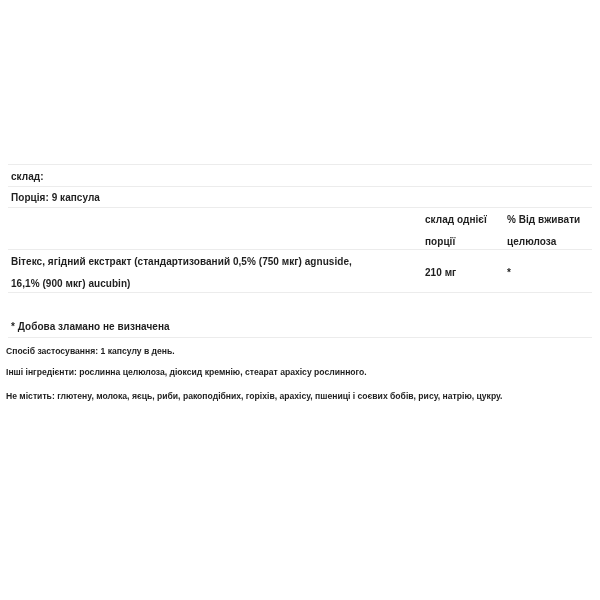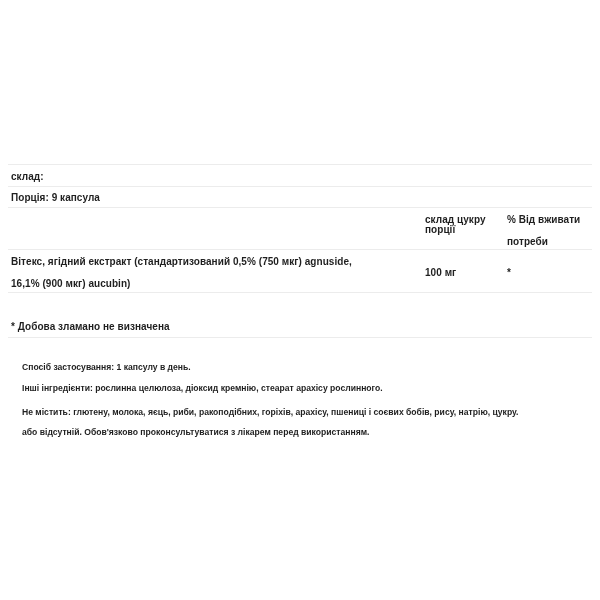--- a/index.html
+++ b/index.html
@@ -3,54 +3,53 @@
 <meta charset="utf-8">
 <style>
   html, body { margin: 0; padding: 0; }
   body {
     width: 600px; height: 600px; background: #ffffff; position: relative; overflow: hidden;
     font-family: "Liberation Sans", "DejaVu Sans", sans-serif; color: #1f1f1f;
   }
   .t { font-size: 10px; font-weight: bold; letter-spacing: 0.05px; white-space: nowrap; position: absolute; }
   .hr { position: absolute; left: 8px; width: 584px; height: 1px; background: #ececec; }
   .bottom { position: absolute; left: 6px; width: 588px; }
-  .bottom p { margin: 16px; font-size: 8.6px; font-weight: bold; line-height: 11px; color: #1f1f1f; }
+  .bottom p { margin: 0; font-size: 8.6px; font-weight: bold; line-height: 11px; color: #1f1f1f; }
 </style>
 </head>
 <body>
 
 <div>
   <div class="hr" style="top:164px"></div>
   <div class="t" style="left:11px; top:171px">склад:</div>
   <div class="hr" style="top:186px"></div>
   <div class="t" style="left:11px; top:192px">Порція: 9 капсула</div>
   <div class="hr" style="top:207px"></div>
 
-  <div class="t" style="left:425px; top:214px">склад цукру</div>
-  <div class="t" style="left:425px; top:224px">порції</div>
+  <div class="t" style="left:425px; top:214px">склад однієї</div>
+  <div class="t" style="left:425px; top:236px">порції</div>
   <div class="t" style="left:507px; top:214px">% Від вживати</div>
-  <div class="t" style="left:507px; top:236px">потреби</div>
+  <div class="t" style="left:507px; top:236px">целюлоза</div>
   <div class="hr" style="top:249px"></div>
 
   <div>
     <div class="t" style="left:11px; top:256px">Вітекс, ягідний екстракт (стандартизований 0,5% (750 мкг) agnuside,</div>
     <div class="t" style="left:11px; top:278px">16,1% (900 мкг) aucubin)</div>
-    <div class="t" style="left:425px; top:267px">100 мг</div>
+    <div class="t" style="left:425px; top:267px">210 мг</div>
     <div class="t" style="left:507px; top:267px">*</div>
   </div>
   <div class="hr" style="top:292px"></div>
 
   <div class="t" style="left:11px; top:321px">* Добова зламано не визначена</div>
   <div class="hr" style="top:337px"></div>
 </div>
 
 <div class="bottom" style="top:346px">
   <p>Спосіб застосування: 1 капсулу в день.</p>
 </div>
 <div class="bottom" style="top:367px">
   <p>Інші інгредієнти: рослинна целюлоза, діоксид кремнію, стеарат арахісу рослинного.</p>
 </div>
 <div class="bottom" style="top:391px">
   <p>Не містить: глютену, молока, яєць, риби, ракоподібних, горіхів, арахісу, пшениці і соєвих бобів, рису, натрію, цукру.</p>
 </div>
 <div class="bottom" style="top:411px">
-  <p>або відсутній. Обов'язково проконсультуватися з лікарем перед використанням.</p>
 </div>
 
 </body></html>

